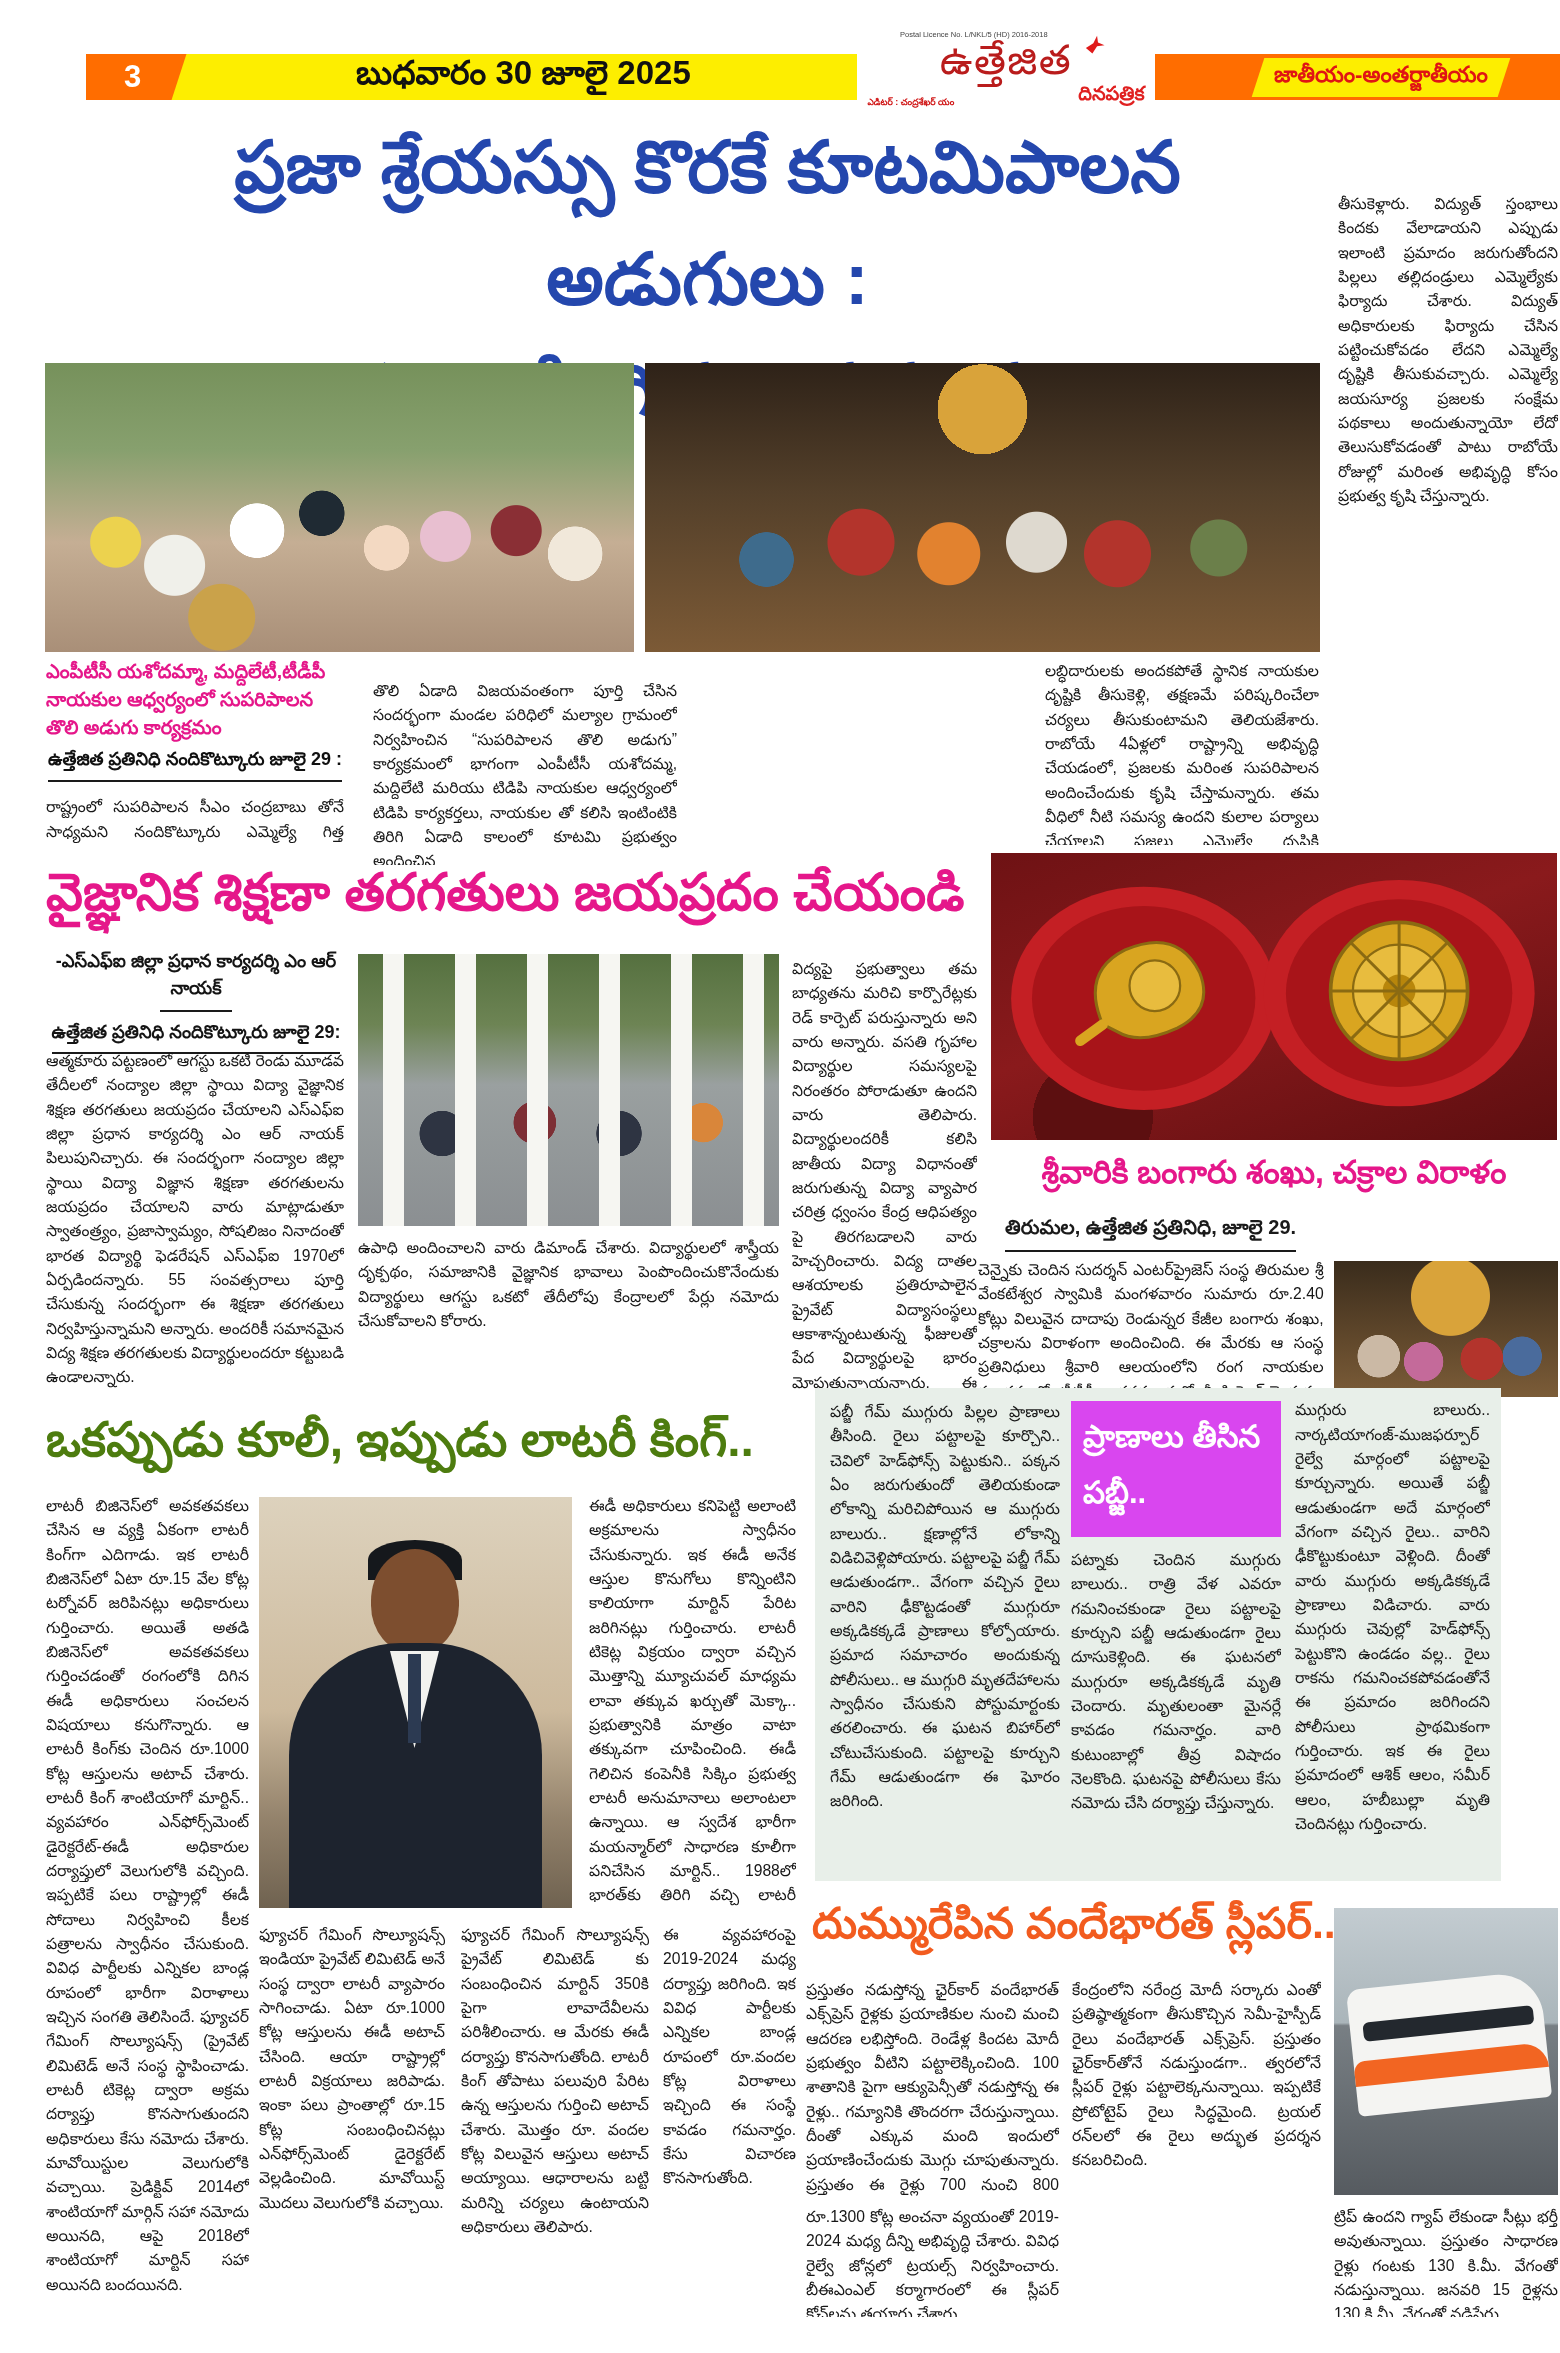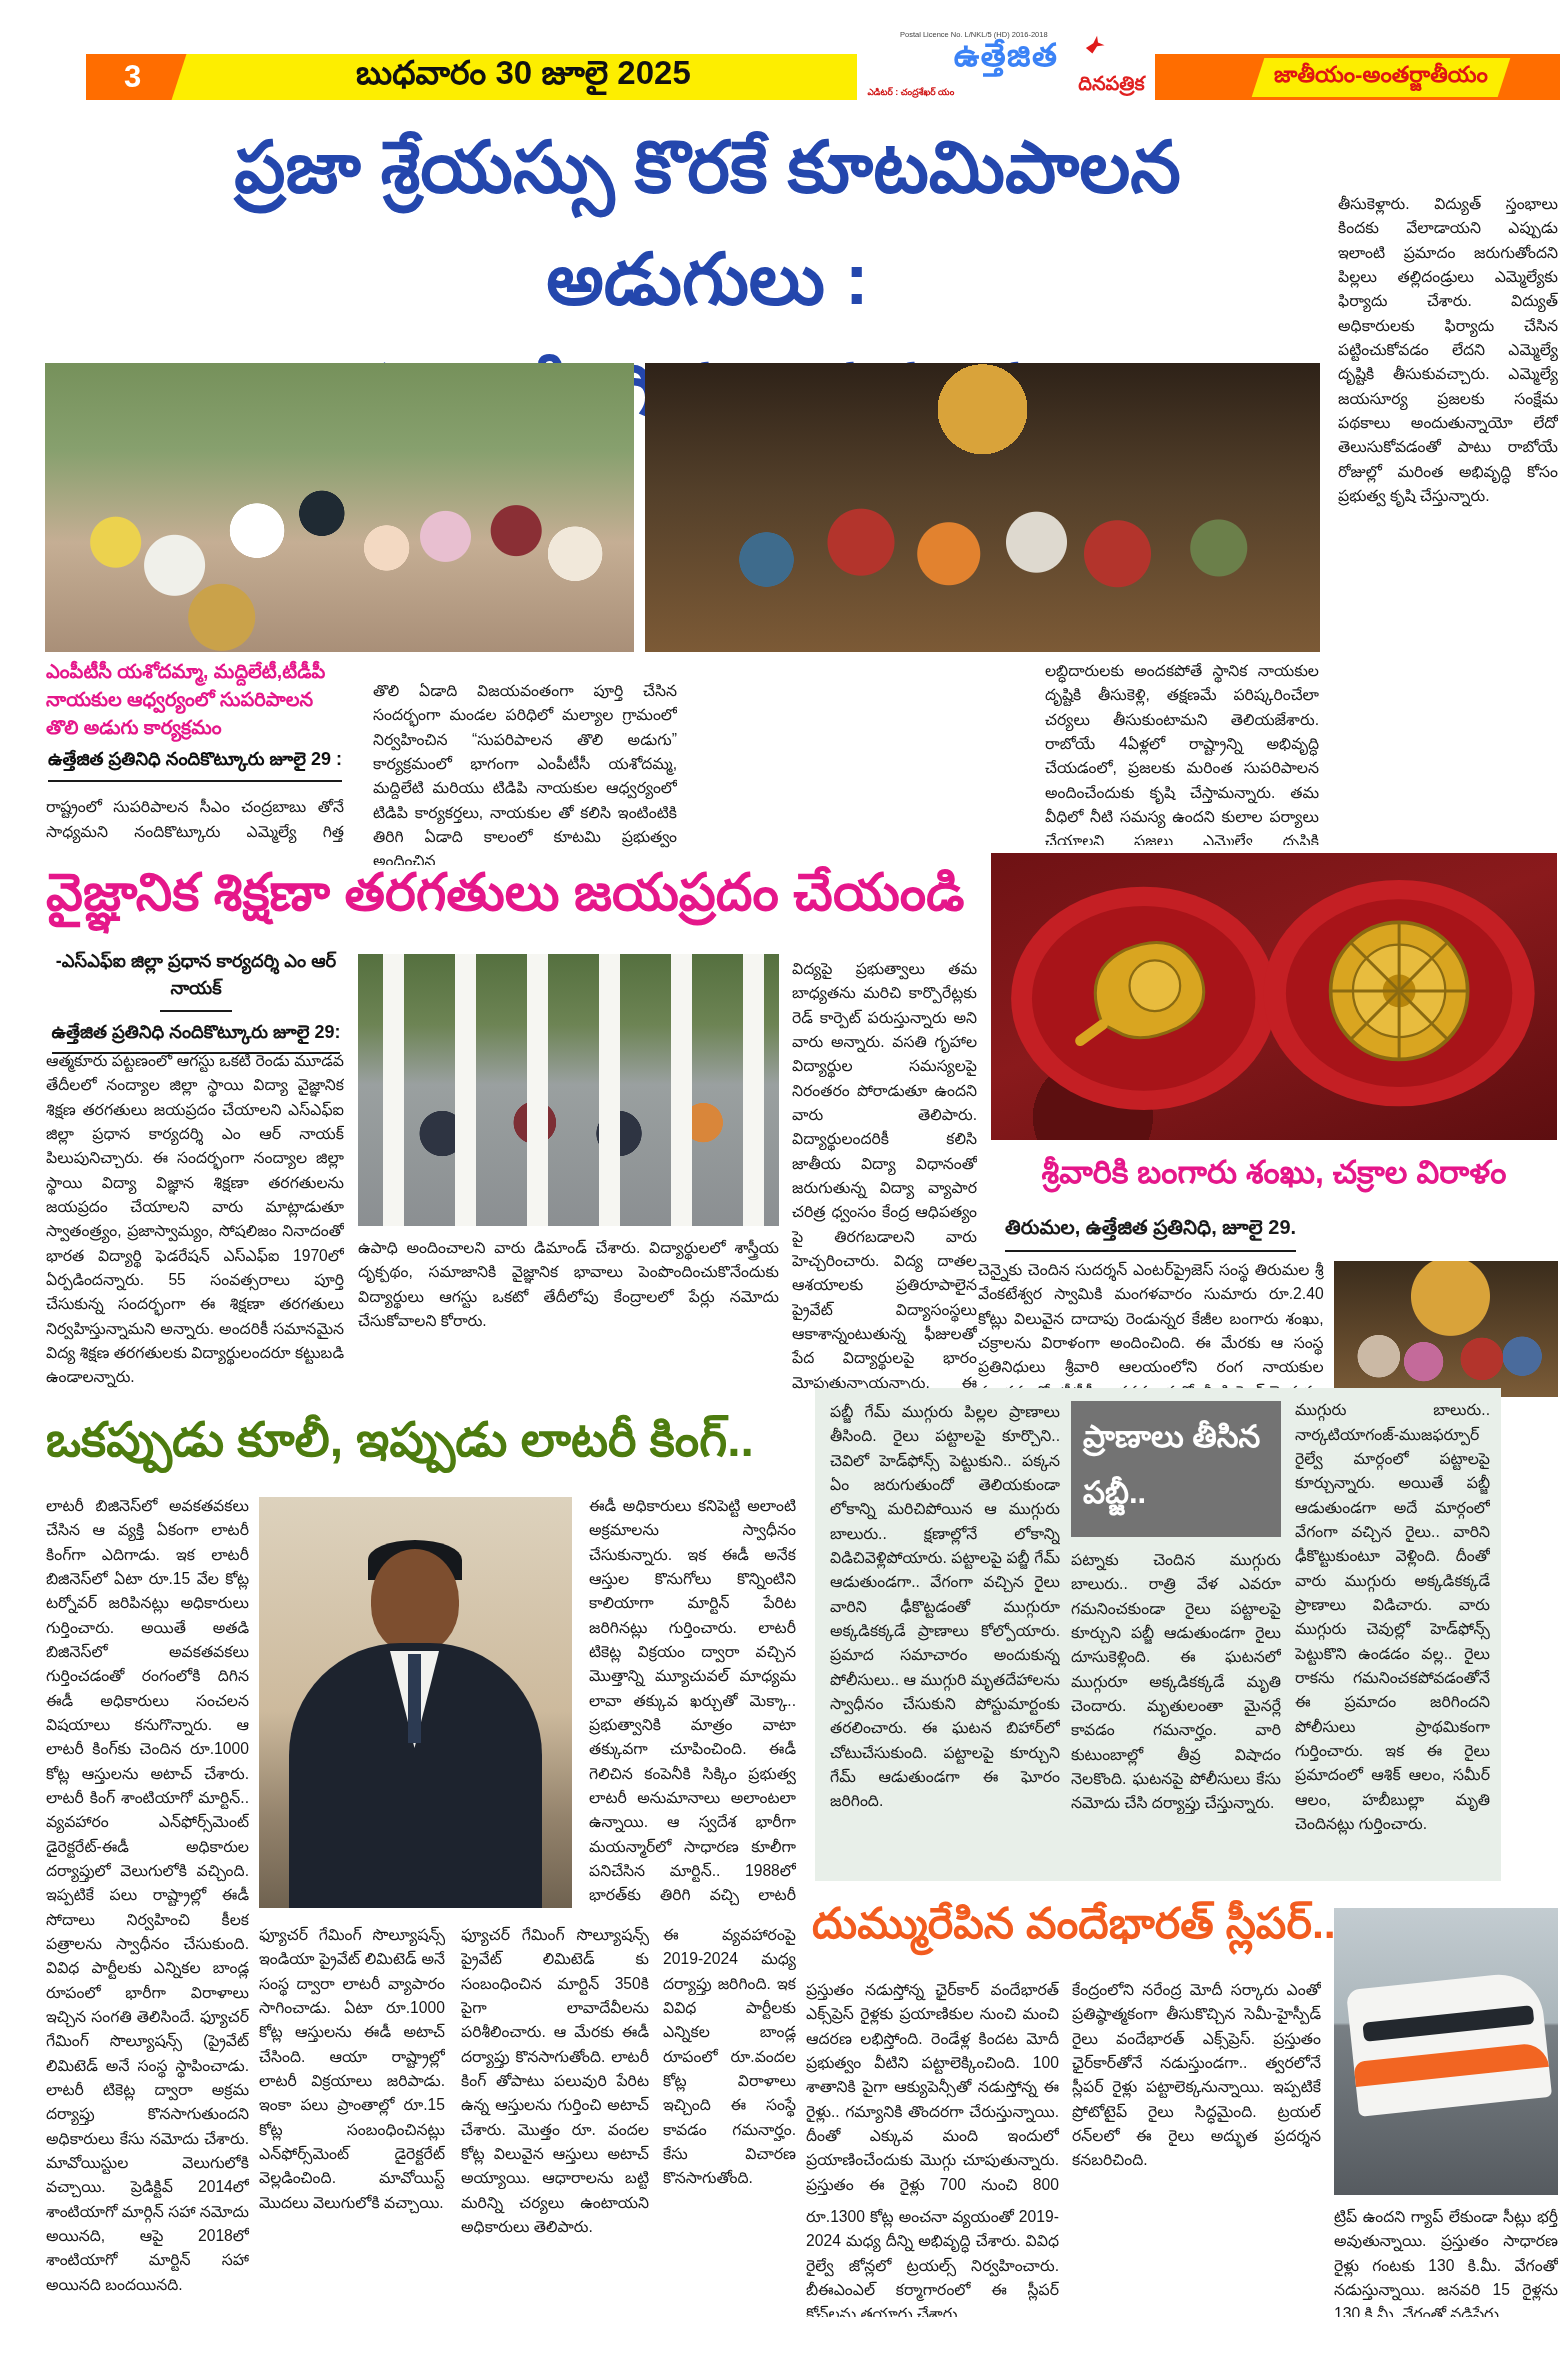--- a/index.html
+++ b/index.html
@@ -8,21 +8,21 @@
   .abs{position:absolute;}
   
   .hbar{left:86px;top:54px;width:1474px;height:46px;background:#ff6d00;}
   .hnum{left:95px;top:54px;width:75px;height:46px;color:#fff;font-size:31px;font-weight:bold;
         display:flex;align-items:center;justify-content:center;}
   .hdate{left:179px;top:54px;width:689px;height:46px;background:#fdee00;transform:skewX(-18deg);
          display:flex;align-items:center;justify-content:center;}
   .hdate span{transform:skewX(18deg);font-size:33px;font-weight:bold;color:#111;}
   .hlogo{left:857px;top:28px;width:298px;height:100px;background:#ffffff;text-align:center;}
   .postal{font-size:7.5px;color:#444;text-align:left;padding:1.5px 0 0 43px;}
-  .mast{font-size:32px;font-weight:bold;color:#3b82f6;line-height:1.05;letter-spacing:1.5px;}
+  .mast{font-size:41px;font-weight:normal;color:#b91c1c;line-height:1.05;letter-spacing:1.5px;}
   .mastrow{display:flex;justify-content:space-between;align-items:flex-end;padding:0 10.4px;}
   .editor{font-size:9px;color:#d01414;font-weight:bold;}
   .mastsub{font-size:19.4px;color:#e02020;font-weight:bold;}
   .dove{position:absolute;right:49px;top:6px;width:22.4px;height:22.4px;}
   .hright{left:1258px;top:58px;width:246px;height:39px;background:#fdee00;transform:skewX(-18deg);
           display:flex;align-items:center;justify-content:center;}
   .hright span{transform:skewX(18deg);font-size:22.4px;font-weight:bold;color:#e01414;}
   
   .lead-h{left:89px;top:112px;width:1237px;text-align:center;color:#2447ad;font-weight:bold;}
   .lead-h .l1{font-size:72px;line-height:1.55;}
@@ -87,21 +87,21 @@
   .cap-pink{font-size:19.4px;font-weight:bold;color:#e5178a;line-height:1.45;}
   .byline{font-size:18px;font-weight:bold;color:#101010;text-align:center;margin-top:7.5px;}
   .rule-under{display:inline-block;border-bottom:2.2px solid #1a1a1a;padding-bottom:6px;}
   .mini-rule{width:72px;height:2.2px;background:#1a1a1a;margin:7.5px auto;}
   .sci-h{left:46px;top:857px;width:930px;font-size:52px;font-weight:bold;color:#e5178a;line-height:1.35;}
   .sci-att{left:46px;top:948px;width:300px;text-align:center;font-size:18px;font-weight:bold;color:#141414;line-height:1.5;}
   .don-h{left:991px;top:1146px;width:566px;text-align:center;font-size:32px;font-weight:bold;color:#e5178a;margin-top:8px;}
   .don-by{left:1005px;top:1216px;width:313px;font-size:20px;font-weight:bold;}
   .lot-h{left:46px;top:1412px;width:749px;font-size:48px;font-weight:bold;color:#4d7c0f;}
   .pubg-panel{left:815px;top:1388px;width:686px;height:493px;background:#e8efe9;}
-  .pubg-box{position:absolute;left:256px;top:13.4px;width:210px;height:136px;background:#737373;color:#ffffff;
+  .pubg-box{position:absolute;left:256px;top:13.4px;width:210px;height:136px;background:#d946ef;color:#ffffff;
             font-size:31px;font-weight:bold;line-height:1.8;padding:7.5px 12px;box-sizing:border-box;}
   .train-h{left:812px;top:1899px;width:596px;font-size:43px;font-weight:bold;color:#f25c1f;}
 </style>
 </head>
 <body>
 
 <div id="page">
 
   <div class="abs hbar"></div>
   <div class="abs hnum">

